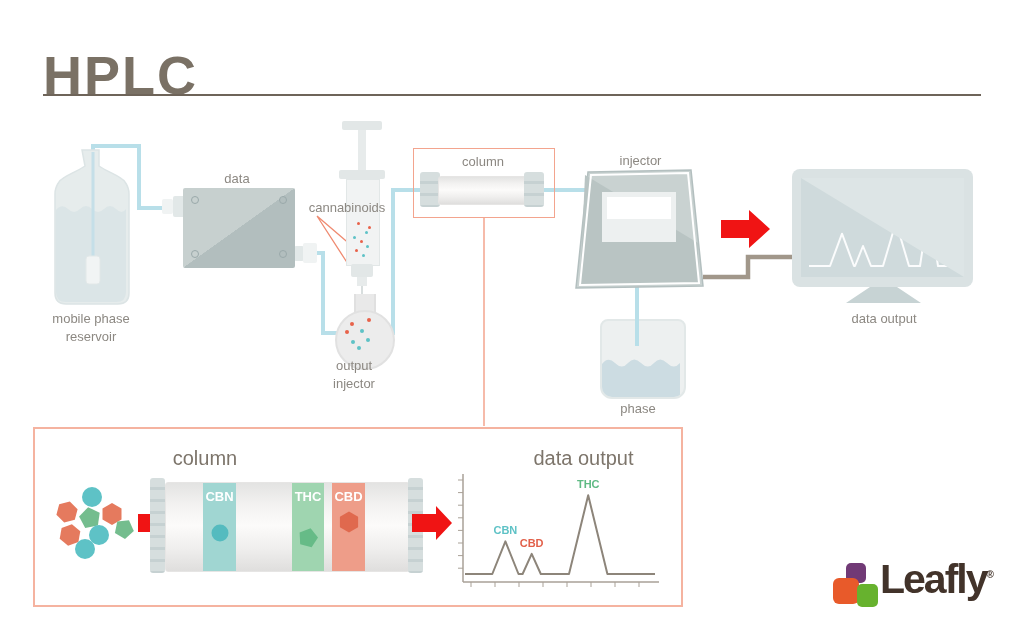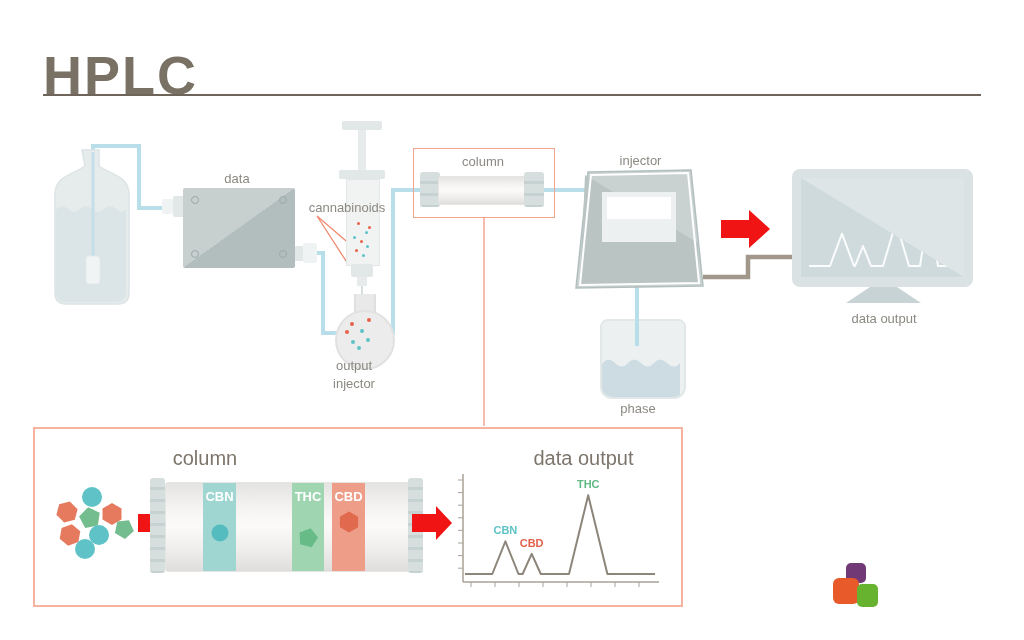--- a/index.html
+++ b/index.html
@@ -82,20 +82,21 @@
     <path class="salmon-line" d="M484,218 V426"></path>
     <path class="leader" d="M317,216 L352,246 M317,216 L348,264"></path>
   </svg>
 
   <svg class="abs" style="left:53px;top:138px" width="78" height="170">
     <path d="M29,12 h17 v16 c10,7 22,10 26,16 c3,4 4,7 4,12 v99 q0,11 -11,11 H13 q-11,0 -11,-11 V56 c0,-5 1,-8 4,-12 c4,-6 16,-9 26,-16 z" fill="#e6ecec" stroke="#dce4e5" stroke-width="1.5"></path>
     <path d="M3,72 q6,-7 12,-1 t12,0 t12,0 t12,0 t12,0 t10,0 v83 q0,10 -10,10 H13 q-10,0 -10,-10 z" fill="#dbe5e7"></path>
     <line x1="40" y1="14" x2="40" y2="120" stroke="#c5dfe8" stroke-width="3"></line>
     <rect x="33" y="118" width="14" height="28" rx="3" fill="#f1f4f4" stroke="#e2e8e8"></rect>
   </svg>
+  <div class="label" style="left:43px;top:310px;width:96px">mobile phase reservoir</div>
 
   <div class="conn" style="left:162px;top:199px;width:11px;height:15px;background:#f0f3f3"></div>
   <div class="conn" style="left:173px;top:196px;width:12px;height:21px;background:#e2e8e8"></div>
   <div class="conn" style="left:294px;top:246px;width:10px;height:15px;background:#e2e8e8"></div>
   <div class="conn" style="left:303px;top:243px;width:14px;height:20px;background:#f0f3f3"></div>
   <div class="pump">
     <span class="screw" style="left:8px;top:8px"></span>
     <span class="screw" style="left:96px;top:8px"></span>
     <span class="screw" style="left:8px;top:62px"></span>
     <span class="screw" style="left:96px;top:62px"></span>
@@ -229,14 +230,15 @@
       <line x1="184" y1="112" x2="184" y2="117" stroke="#a9a197" stroke-width="1"></line>
       <polyline points="10.0,104.0 37.3,104.0 50.4,71.4 63.5,104.0 67.6,104.0 76.7,83.8 85.8,104.0 114.0,104.0 133.2,25.3 152.4,104.0 200.0,104.0" fill="none" stroke="#8d857a" stroke-width="2" stroke-linejoin="round"></polyline>
       <text x="50.4" y="64.36" fill="#5ec2c6" text-anchor="middle" font-size="11" font-weight="bold" font-family="Liberation Sans, sans-serif">CBN</text>
       <text x="76.66" y="76.84" fill="#e2604a" text-anchor="middle" font-size="11" font-weight="bold" font-family="Liberation Sans, sans-serif">CBD</text>
       <text x="133.21999999999997" y="18.28" fill="#5fba84" text-anchor="middle" font-size="11" font-weight="bold" font-family="Liberation Sans, sans-serif">THC</text>
     </svg>
 
   <div class="sq" style="left:846px;top:563px;width:20px;height:20px;border-radius:5px;background:var(--logo-purple)"></div>
   <div class="sq" style="left:833px;top:578px;width:26px;height:26px;border-radius:6px;background:var(--logo-orange)"></div>
   <div class="sq" style="left:857px;top:584px;width:21px;height:23px;border-radius:5px;background:var(--logo-green)"></div>
+  <div class="logo-text"><span>Leafly</span><sup>®</sup></div>
 
 </div>
 
 </body></html>

